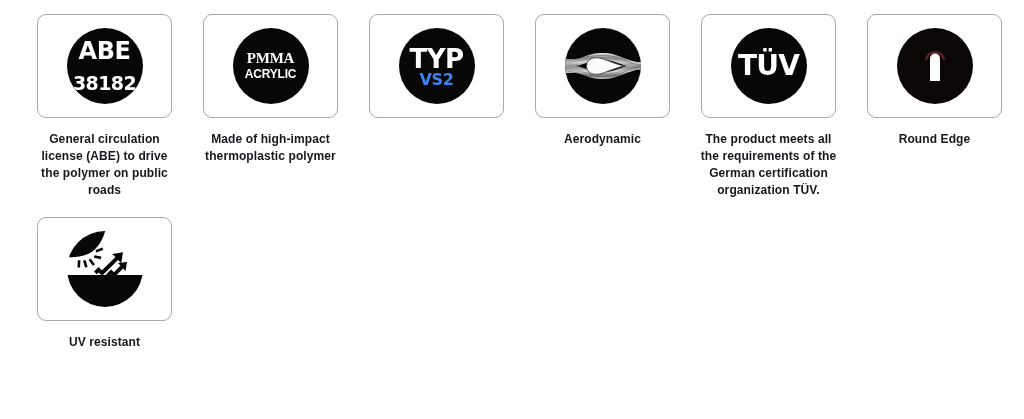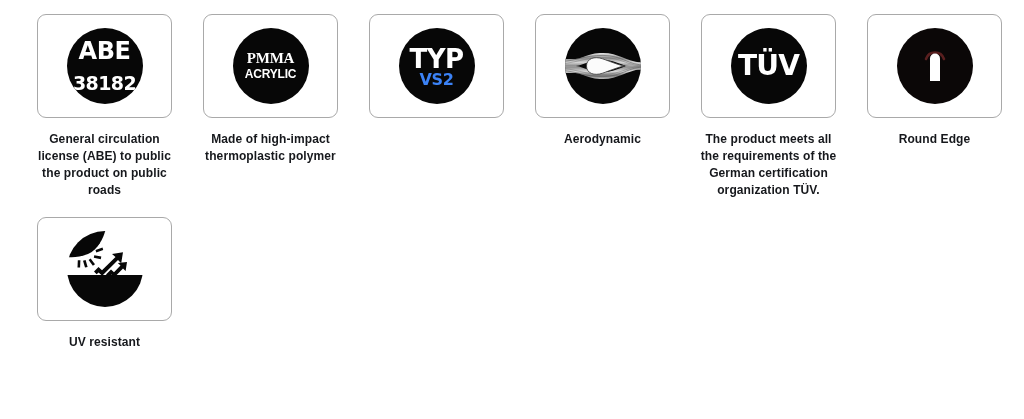--- a/index.html
+++ b/index.html
@@ -157,21 +157,21 @@
 
   <div class="badge-row row-1">
 
     <div class="badge-cell">
       <div class="badge-card">
         <div class="disc">
           <div class="abe-main">ABE</div>
           <div class="abe-sub">38182</div>
         </div>
       </div>
-      <div class="badge-label">General circulation license (ABE) to public the product on public roads</div>
+      <div class="badge-label">General circulation license (ABE) to drive the polymer on public roads</div>
     </div>
 
     <div class="badge-cell">
       <div class="badge-card">
         <div class="disc">
           <div class="pmma-line1">PMMA</div>
           <div class="pmma-line2">ACRYLIC</div>
         </div>
       </div>
       <div class="badge-label">Made of high-impact thermoplastic polymer</div>

